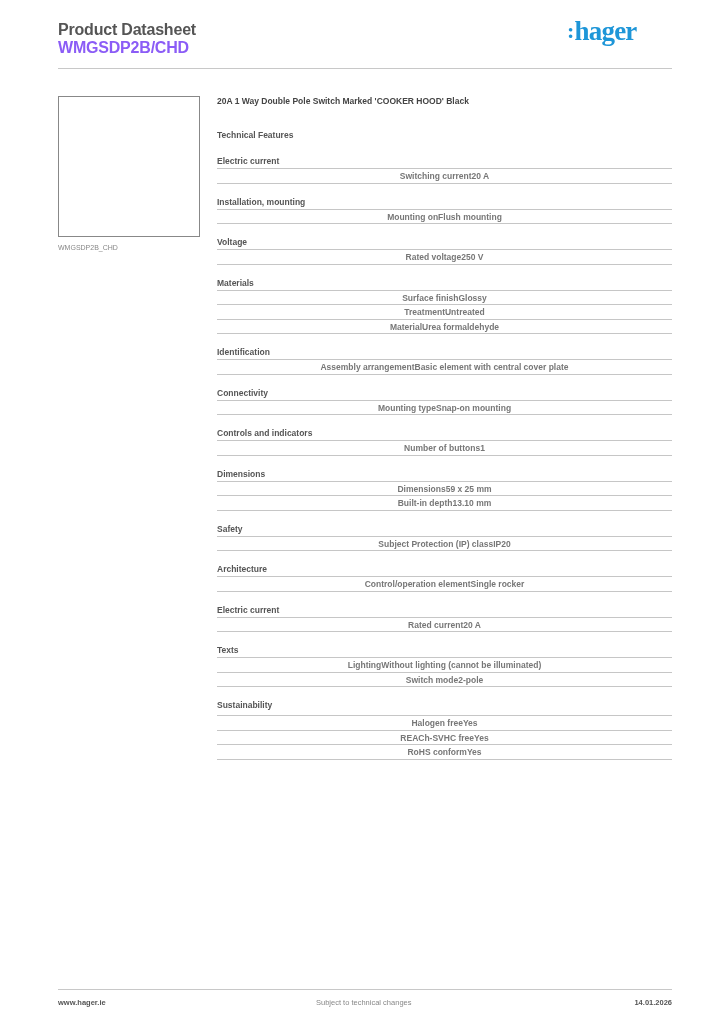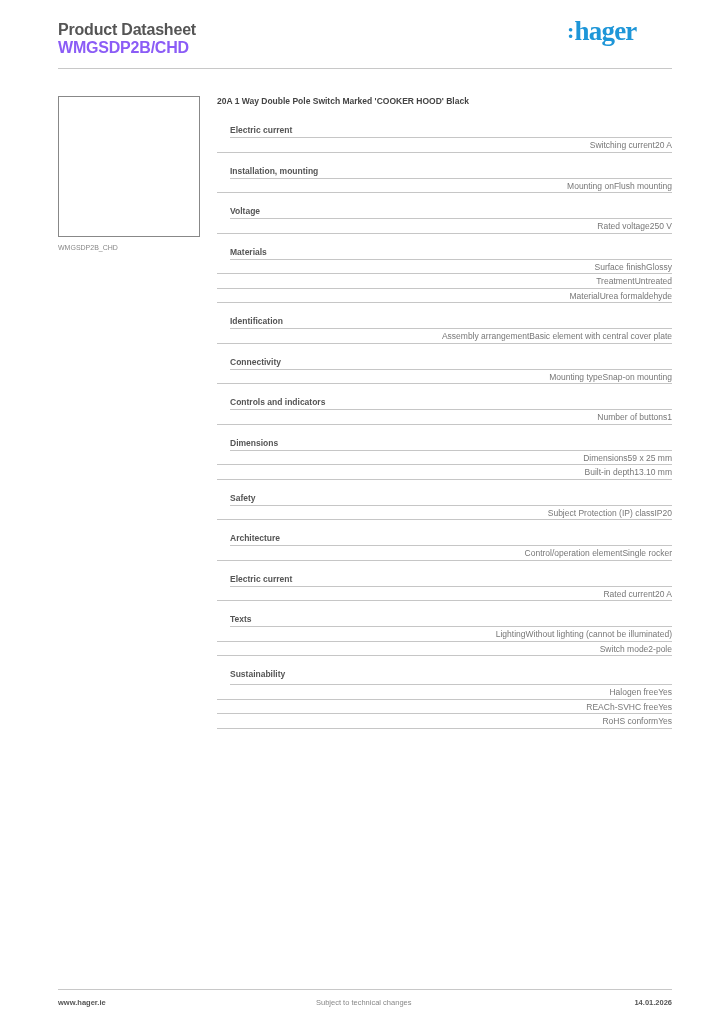--- a/index.html
+++ b/index.html
@@ -12,22 +12,22 @@
   .header-rule { position: absolute; left: 58px; top: 68px; width: 614px; height: 1px; background: #c8c8c8; }
 
   .image-box { position: absolute; left: 58px; top: 96px; width: 142px; height: 141px; border: 1px solid #888; box-sizing: border-box; }
   .image-caption { position: absolute; left: 58px; top: 244px; font-size: 7px; color: #888; }
 
   .content { position: absolute; left: 217px; top: 96px; width: 455px; }
   .product-name { font-size: 8.5px; font-weight: bold; color: #444; height: 14px; line-height: 11px; }
   .tech-features { font-size: 8.5px; font-weight: bold; color: #555; margin-top: 20px; height: 11px; line-height: 11px; }
 
   .section { margin-top: 0; }
-  .section-title { font-size: 8.5px; font-weight: bold; color: #555; height: 11px; line-height: 11px; border-bottom: 1px solid #c6c6c6; padding-bottom: 1px; margin-left: 13px; }
-  .row { display: flex; justify-content: flex-end; font-size: 8.5px; color: #777; height: 13.5px; line-height: 14px; border-bottom: 1px solid #c6c6c6; }
+  .section-title { font-size: 8.5px; font-weight: bold; color: #555; height: 11px; line-height: 11px; border-bottom: 1px solid #c6c6c6; padding-bottom: 1px; }
+  .row { display: flex; justify-content: center; font-size: 8.5px; color: #777; height: 13.5px; line-height: 14px; border-bottom: 1px solid #c6c6c6; font-weight: bold; }
   .row .label { white-space: nowrap; }
   .row .value { white-space: nowrap; text-align: right; }
 
   .footer-rule { position: absolute; left: 58px; top: 989px; width: 614px; height: 1px; background: #c8c8c8; }
   .footer-left { position: absolute; left: 58px; top: 998px; font-size: 7.5px; font-weight: bold; color: #555; }
   .footer-center { position: absolute; left: 316px; top: 998px; font-size: 7.5px; color: #888; }
   .footer-right { position: absolute; right: 52px; top: 998px; font-size: 7.5px; font-weight: bold; color: #555; }
 </style>
 </head>
 <body>
@@ -35,20 +35,21 @@
 <div class="doc-title">Product Datasheet</div>
 <div class="doc-subtitle">WMGSDP2B/CHD</div>
 <div class="logo"><span class="colon">:</span><span>hager</span></div>
 <div class="header-rule"></div>
 
 <div class="image-box"></div>
 <div class="image-caption">WMGSDP2B_CHD</div>
 
 <div class="content">
   <div class="product-name">20A 1 Way Double Pole Switch Marked 'COOKER HOOD' Black</div>
+  <div class="tech-features">Technical Features</div>
   <div id="sections">
       <div class="section" style="margin-top: 15px;">
         <div class="section-title">Electric current</div>
         <div class="row">
           <span class="label">Switching current</span>
           <span class="value">20 A</span>
         </div>
       </div>
       <div class="section" style="margin-top: 13px;">
         <div class="section-title">Installation, mounting</div>

